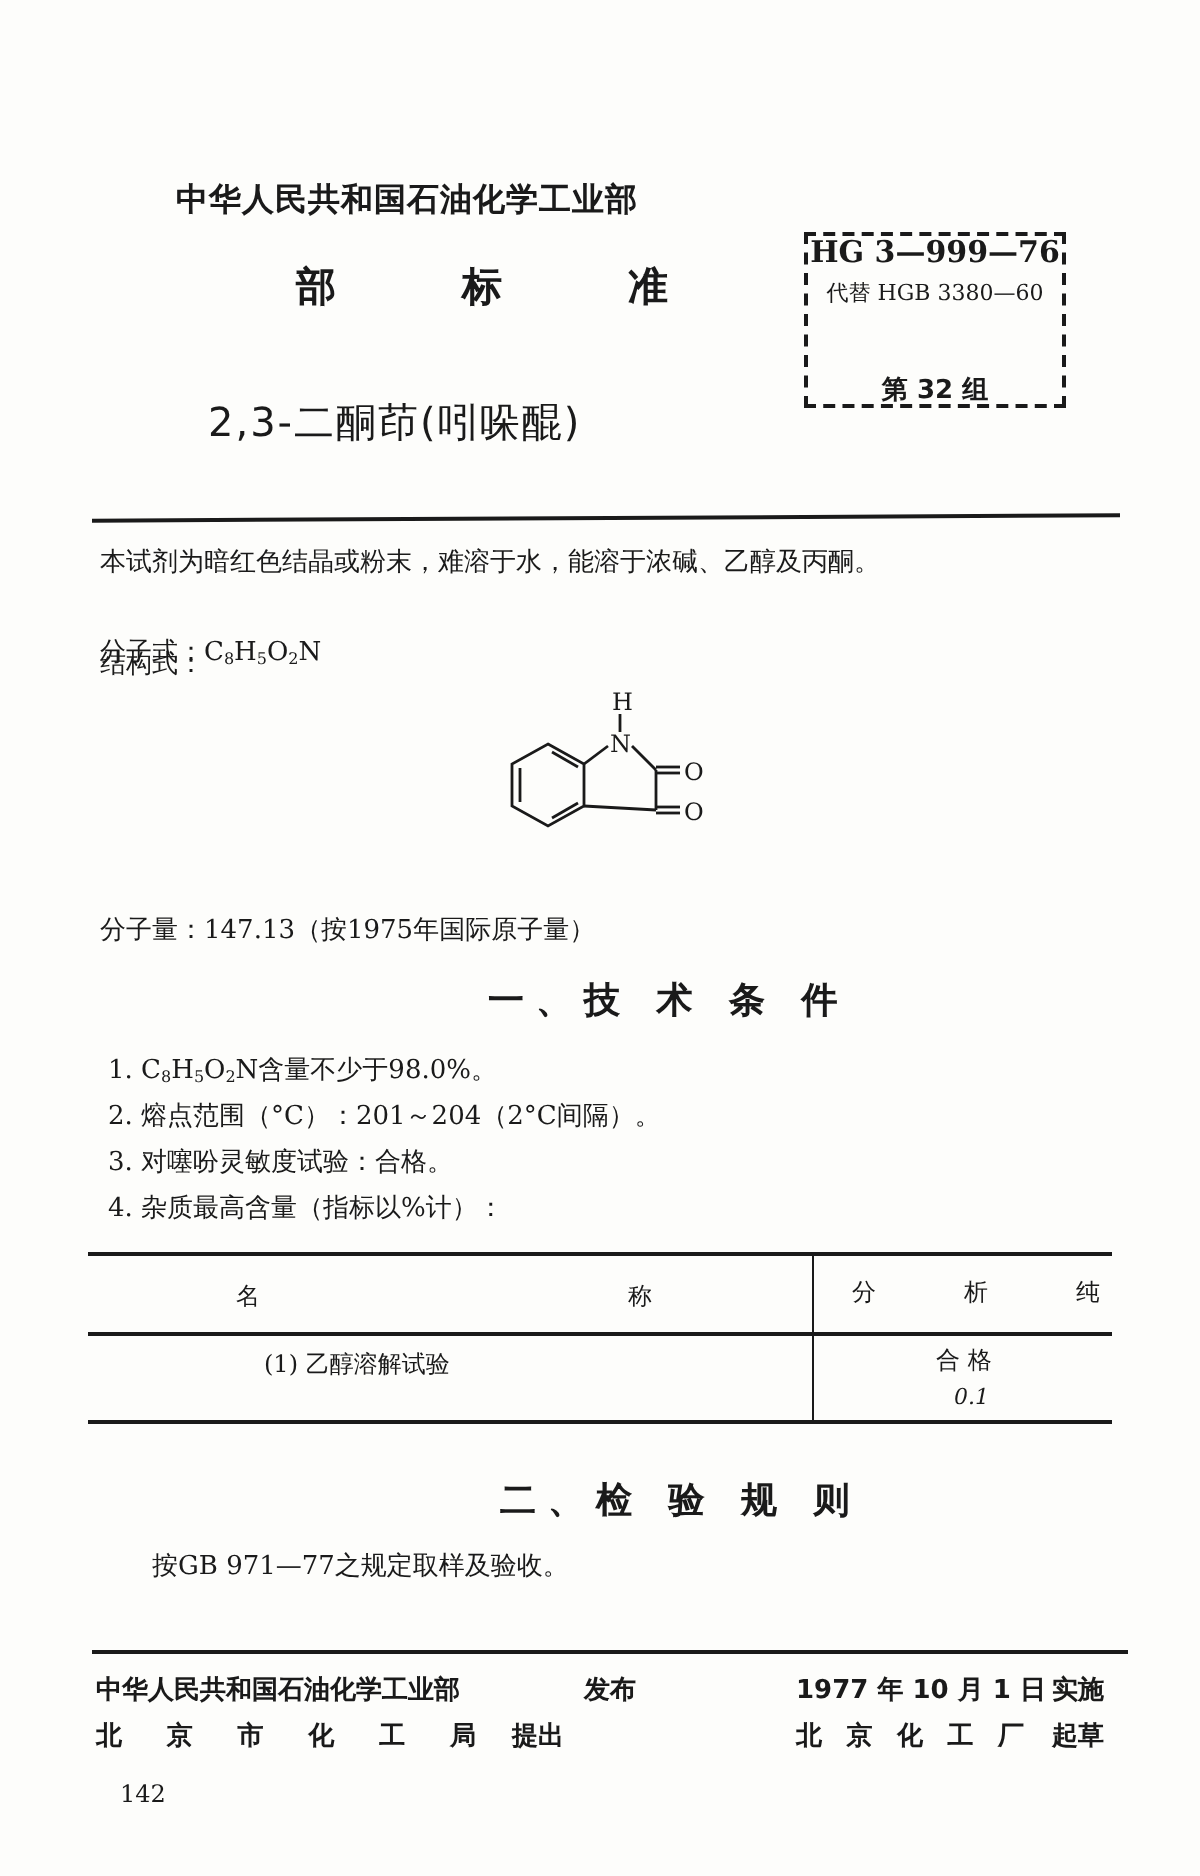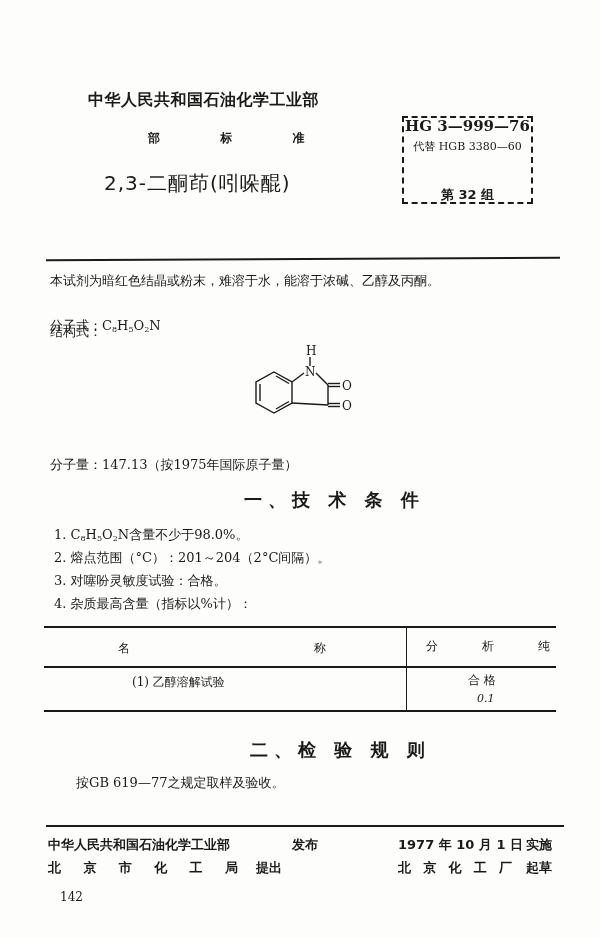--- a/index.html
+++ b/index.html
@@ -5,23 +5,23 @@
     html, body { margin: 0; padding: 0; }
     body {
       width: 600px; height: 938px; position: relative; overflow: hidden;
       background: #fdfdfb; color: #1a1a1a;
       font-family: "DejaVu Serif", "Liberation Serif", serif;
     }
     .abs { position: absolute; white-space: nowrap; }
     .hrule { position: absolute; background: #1a1a1a; }
 
     #ministry { left: 88px; top: 90px; font-size: 16px; font-weight: bold; letter-spacing: 0.5px; }
-    #std-type { left: 148px; top: 130px; font-size: 12px; font-weight: bold; word-spacing: 26px; }
+    #std-type { left: 148px; top: 130px; font-size: 20px; font-weight: bold; word-spacing: 26px; }
     #std-type span { margin-right: 30px; }
-    #title { left: 104px; top: 170px; font-size: 20px; font-family: "DejaVu Sans", sans-serif; letter-spacing: 1px; }
+    #title { left: 104px; top: 198px; font-size: 20px; font-family: "DejaVu Sans", sans-serif; letter-spacing: 1px; }
 
     #code-box {
       position: absolute; left: 402px; top: 116px; width: 131px; height: 88px;
       border: 2px dashed #1a1a1a; box-sizing: border-box;
       display: flex; flex-direction: column; align-items: center; justify-content: center; gap: 4px;
     }
     #code-box .c1 { font-size: 15px; font-weight: bold; }
     #code-box .c2 { font-size: 11px; }
     #code-box .c3 { font-size: 13px; font-weight: bold; font-family: "DejaVu Sans", sans-serif; margin-top: 28px; }
 
@@ -118,21 +118,21 @@
   <div class="cell" style="left:382px; top:12px;">分</div>
   <div class="cell" style="left:438px; top:12px;">析</div>
   <div class="cell" style="left:494px; top:12px;">纯</div>
 
   <div class="cell" style="left:88px; top:48px;">(1) 乙醇溶解试验</div>
   <div class="cell" style="left:424px; top:46px;">合 格</div>
   <div class="cell" style="left:433px; top:66px; font-size:11px;font-style:italic;">0.1</div>
 </div>
 
 <div class="abs section-h" style="left:250px; top:738px;">二、检 验 规 则</div>
-<div class="abs body-text" style="left:76px; top:774px;">按GB 619—77之规定取样及验收。</div>
+<div class="abs body-text" style="left:76px; top:774px;">按GB 971—77之规定取样及验收。</div>
 
 <div class="hrule" style="left:46px; top:825px; width:518px; height:2px;"></div>
 
 <div class="abs footer-l" style="left:48px; top:836px;">中华人民共和国石油化学工业部</div>
 <div class="abs footer-l" style="left:256px; top:836px;margin-left:36px;">发布</div>
 
 <div class="abs footer-l" style="left:48px; top:859px; width:190px; display:flex; justify-content:space-between;">
   <span>北</span>
     <span>京</span>
     <span>市</span>

